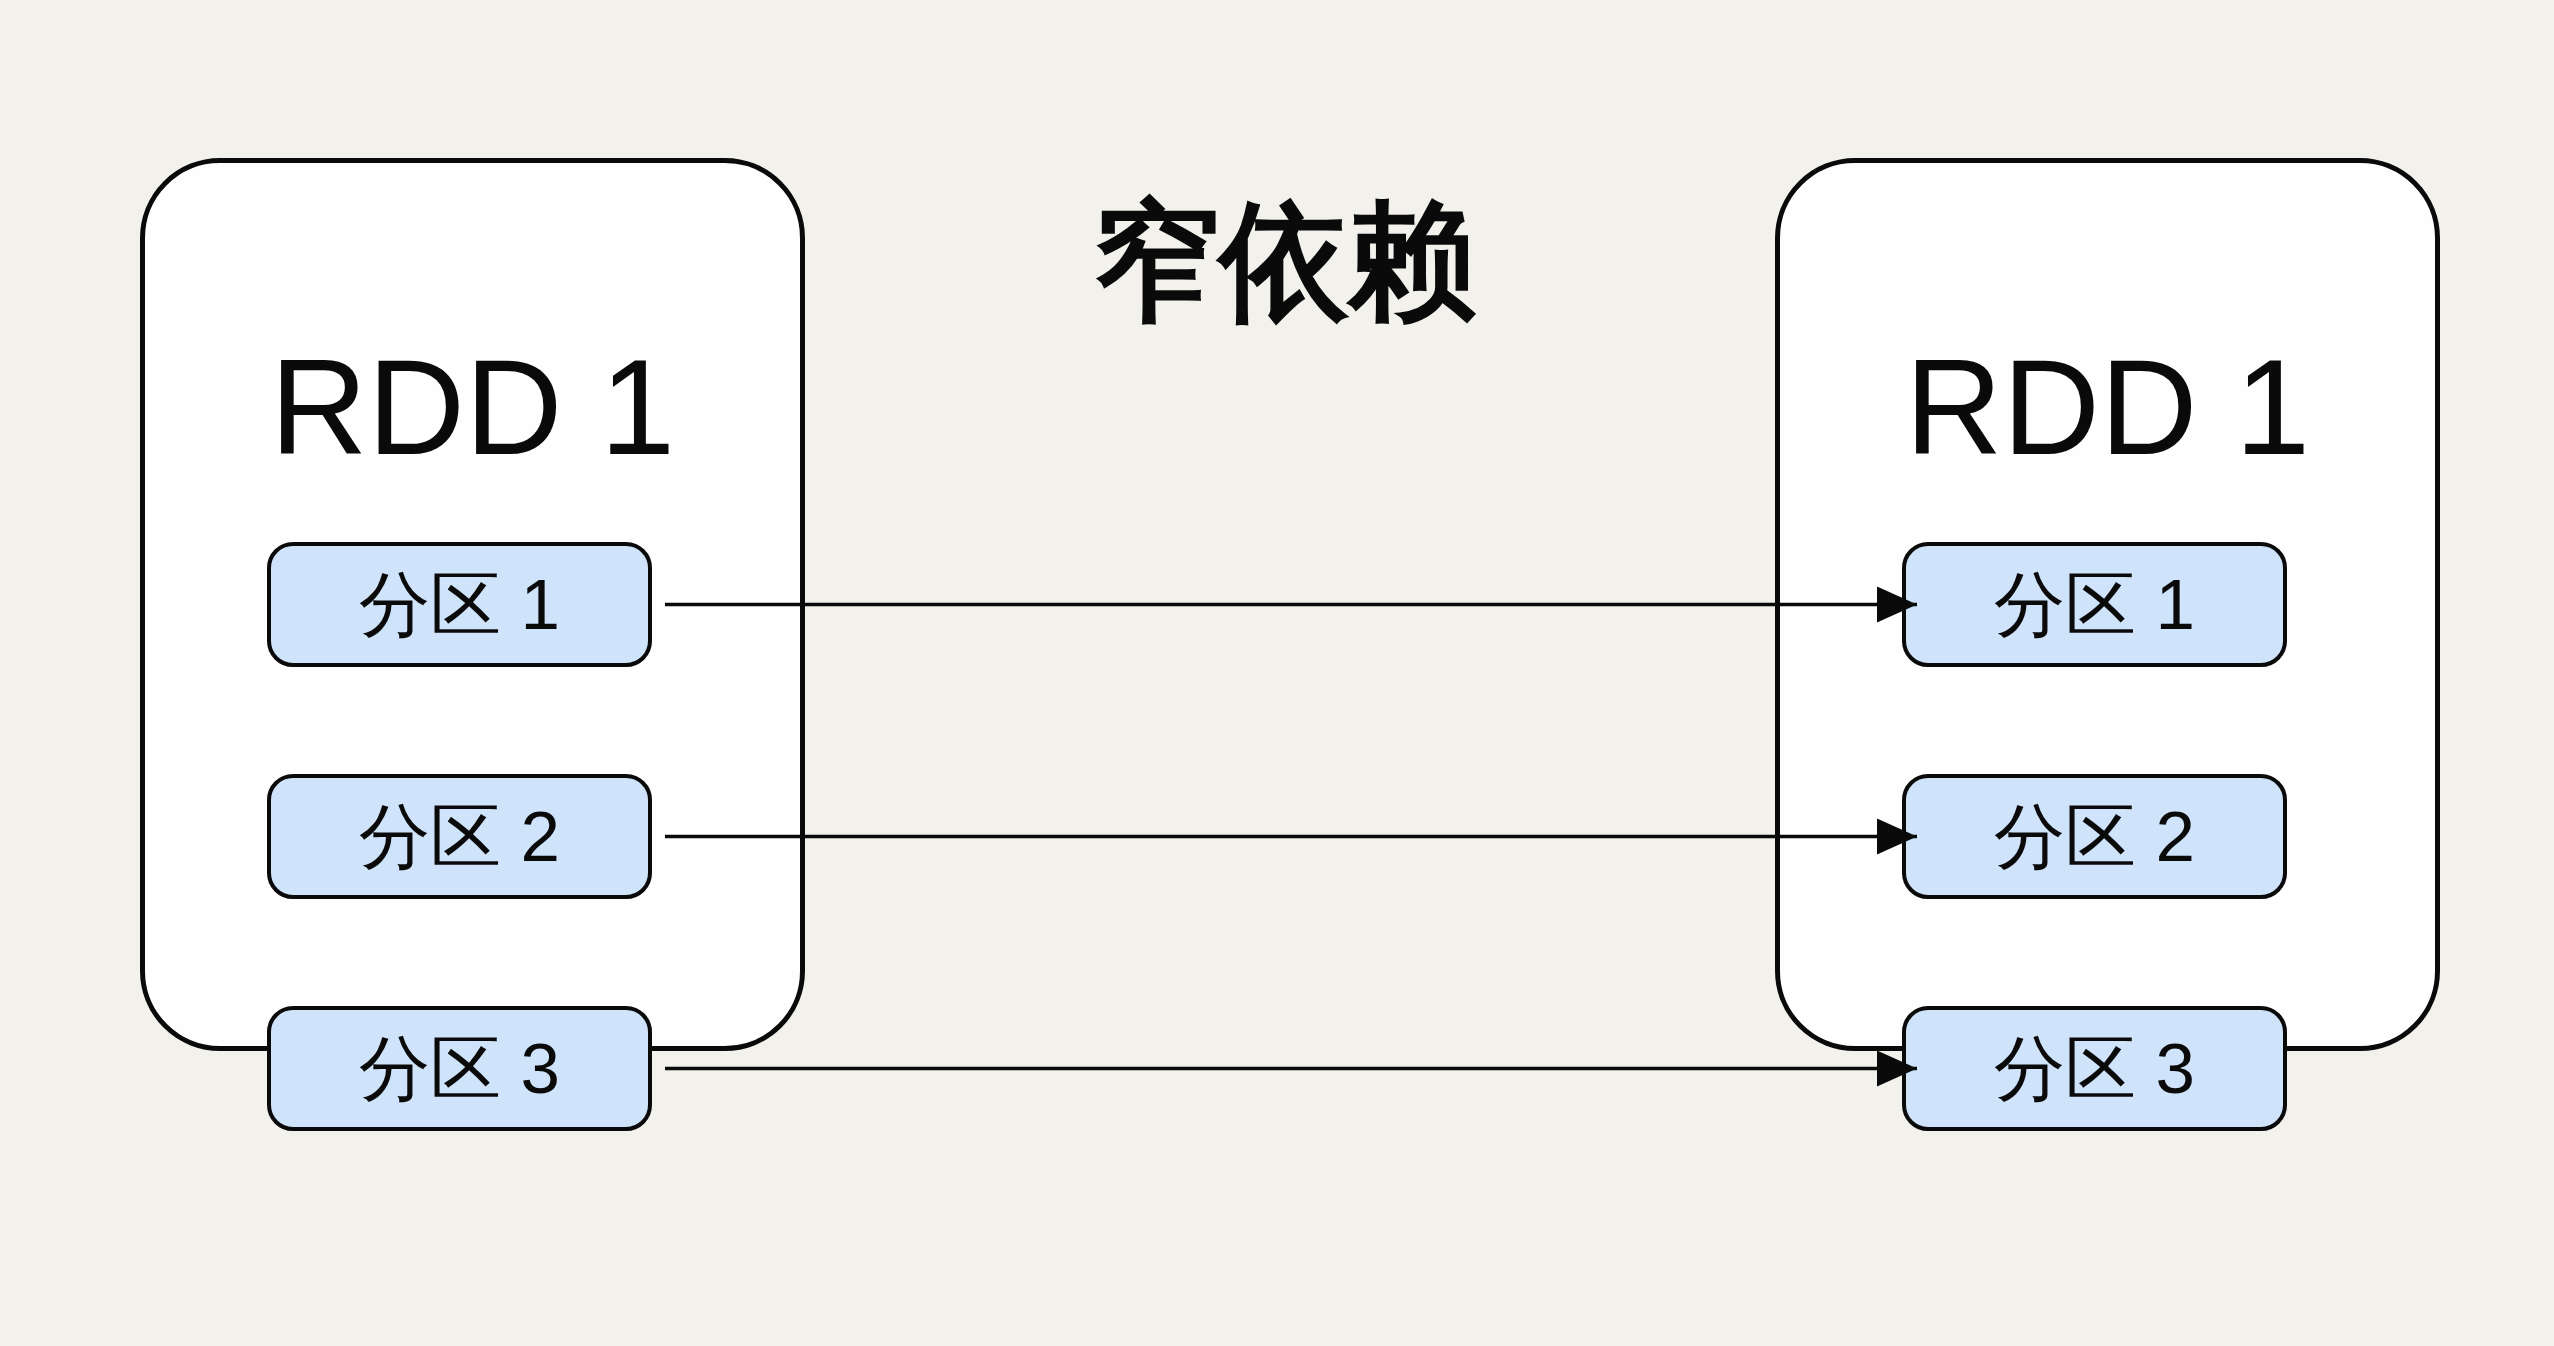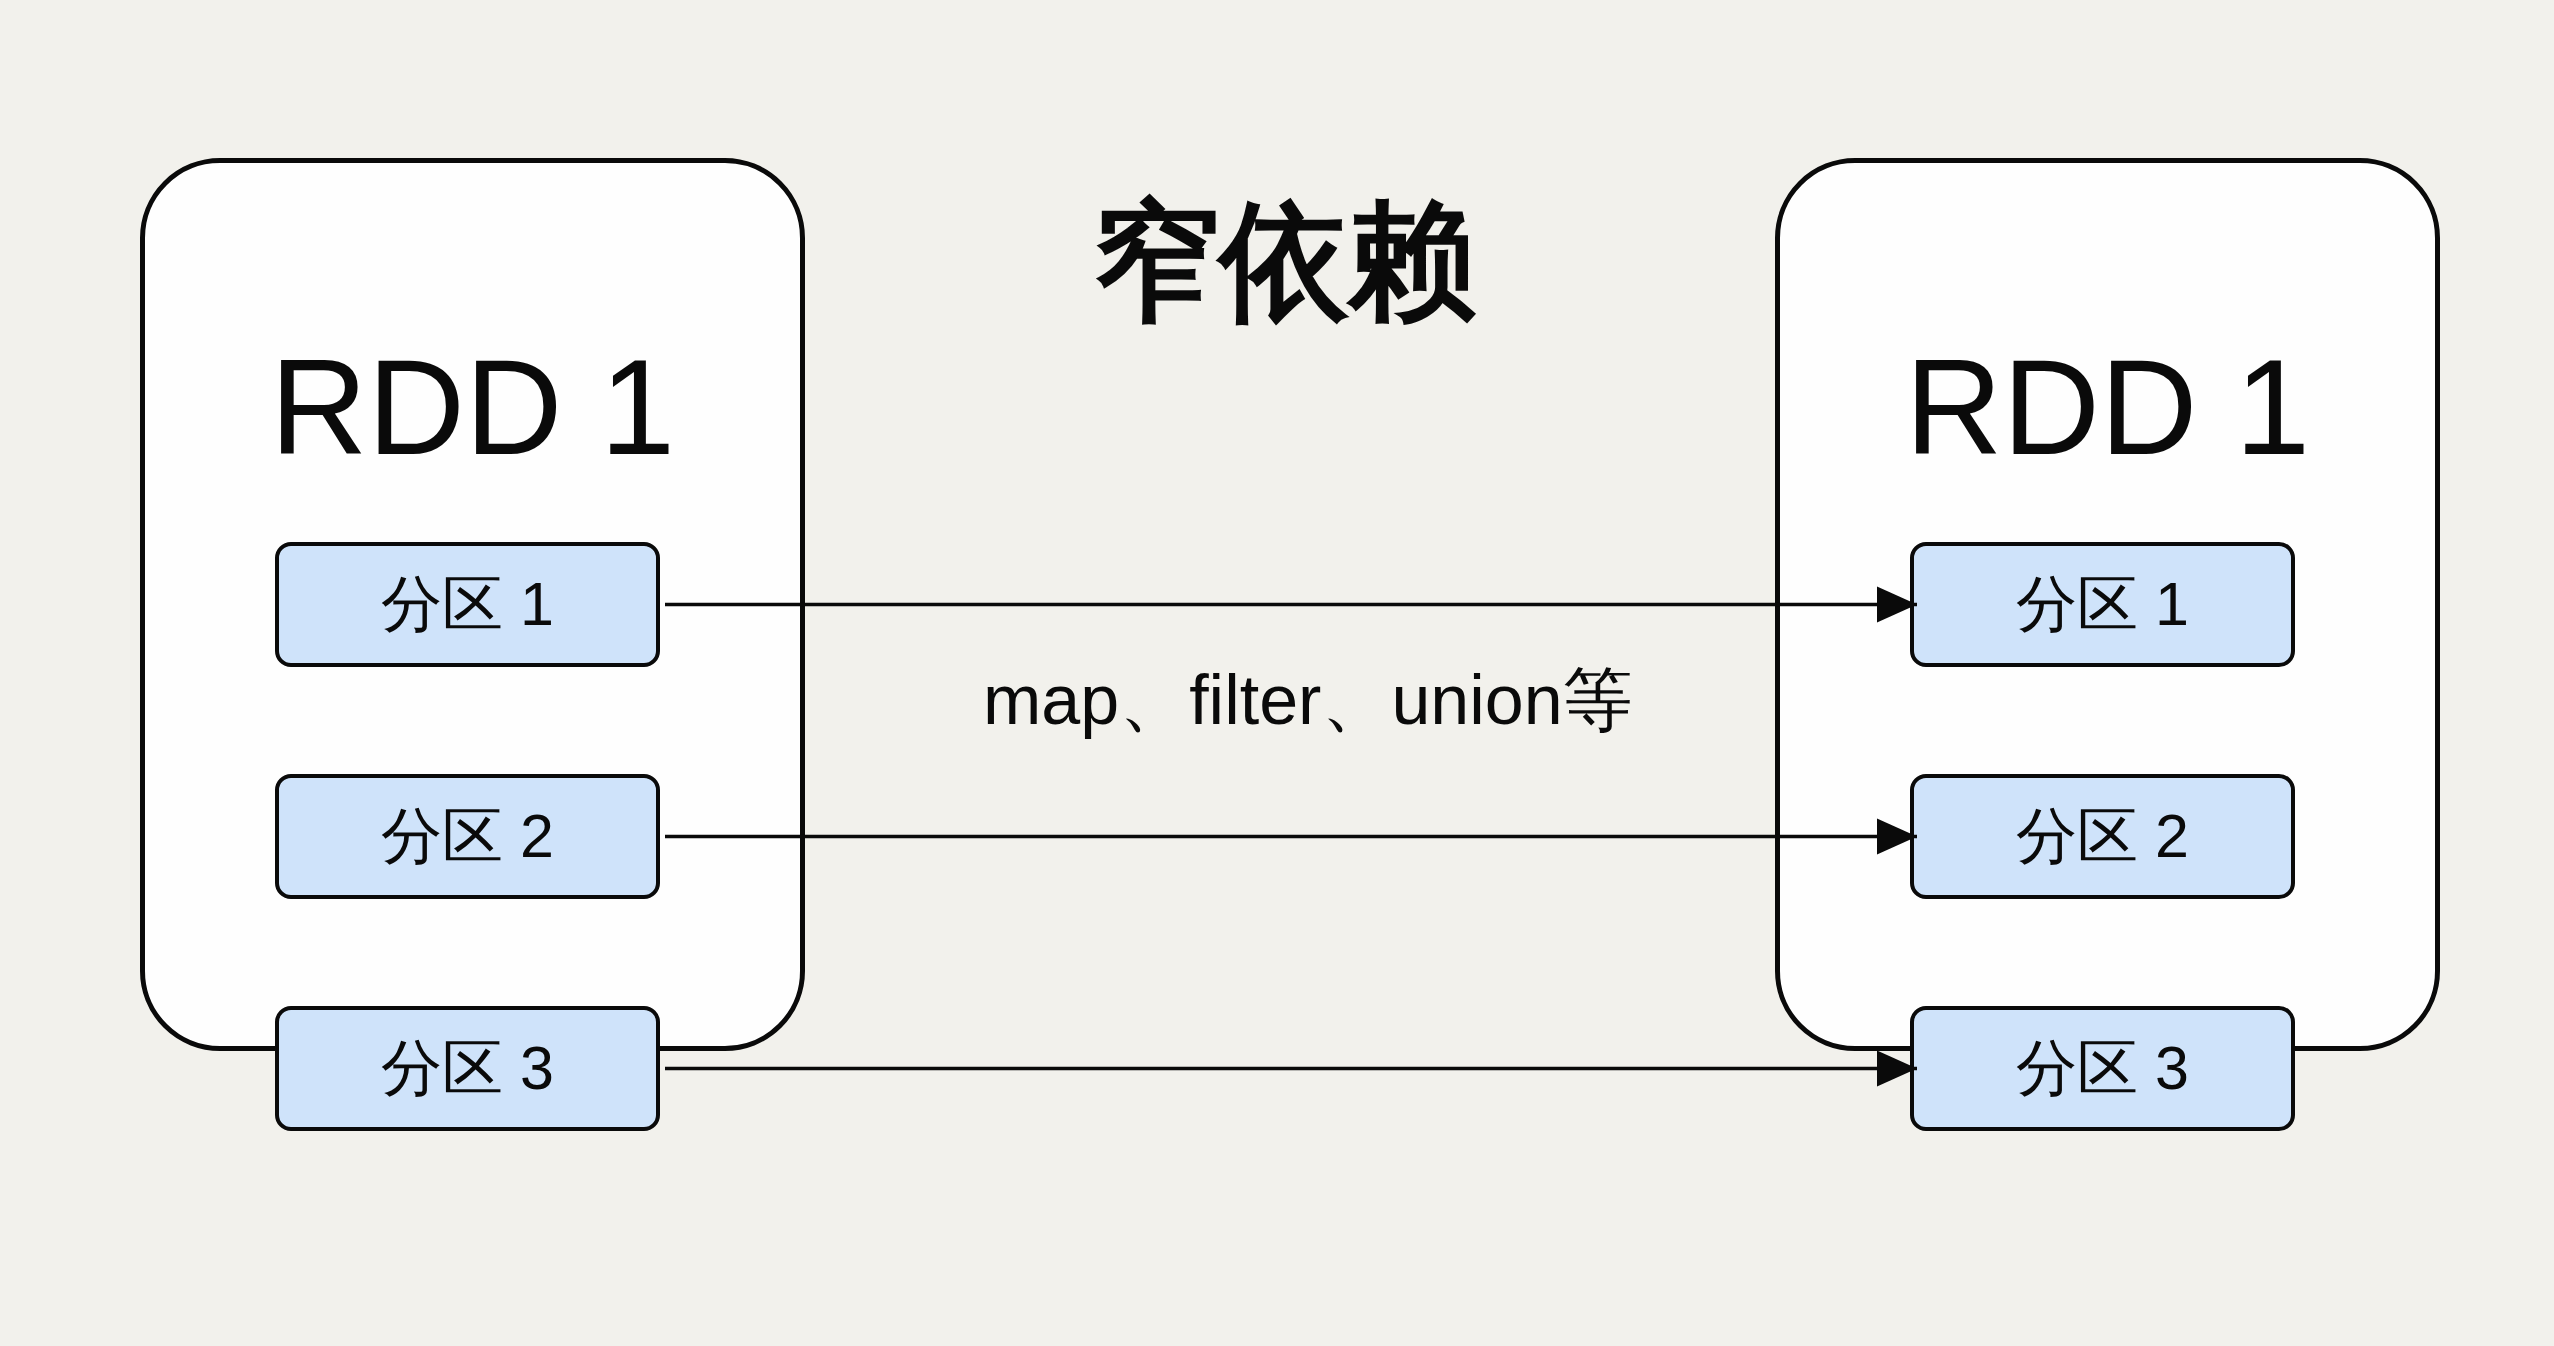--- a/index.html
+++ b/index.html
@@ -51,31 +51,31 @@
     left: 0;
     right: 0;
     text-align: center;
     font-size: 135px;
     font-weight: 400;
     line-height: 1;
     white-space: nowrap;
   }
   .partition {
     position: absolute;
-    left: 130px;
+    left: 122px;
     width: 385px;
     height: 125px;
     box-sizing: border-box;
     background: var(--partition-fill, #cfe3fa);
     border: 4px solid var(--stroke, #0a0a0a);
-    border-radius: 16px;
+    border-radius: 26px;
     display: flex;
     align-items: center;
     justify-content: center;
-    font-size: 61px;
+    font-size: 71px;
     font-weight: 500;
     line-height: 1;
     z-index: 3;
     white-space: nowrap;
   }
   .partition.row0 { top: 379px; }
   .partition.row1 { top: 611px; }
   .partition.row2 { top: 843px; }
   .arrow-layer {
     position: absolute;
@@ -124,15 +124,14 @@
     <defs>
       <marker id="arrowhead" markerUnits="userSpaceOnUse" markerWidth="44" markerHeight="38" refX="41" refY="19" orient="auto">
         <path d="M1,1 L41,19 L1,37 Z" fill="#0a0a0a"></path>
       </marker>
     </defs>
     <line x1="665" y1="604.5" x2="1917" y2="604.5" stroke="#0a0a0a" stroke-width="3.5" marker-end="url(#arrowhead)"></line>
     <line x1="665" y1="836.5" x2="1917" y2="836.5" stroke="#0a0a0a" stroke-width="3.5" marker-end="url(#arrowhead)"></line>
     <line x1="665" y1="1068.5" x2="1917" y2="1068.5" stroke="#0a0a0a" stroke-width="3.5" marker-end="url(#arrowhead)"></line>
   </svg>
 
-  <div class="op-label">map、filter、union等</div>
 
 </div>
 
 </body></html>

